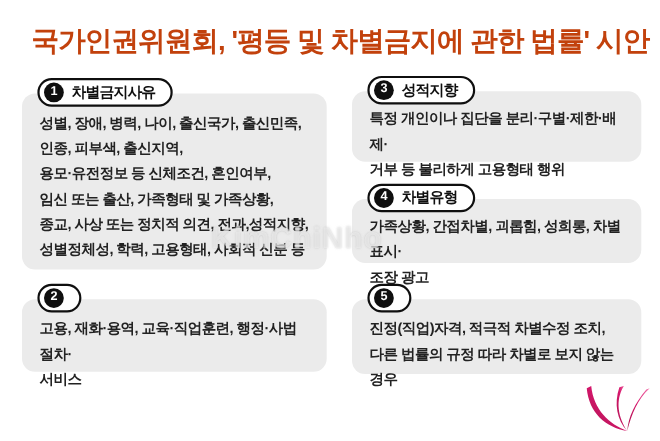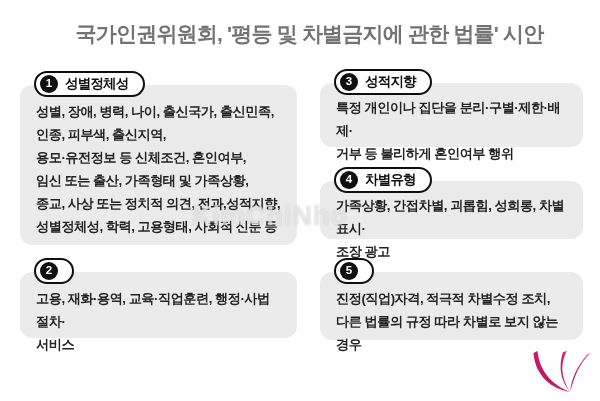--- a/index.html
+++ b/index.html
@@ -13,23 +13,23 @@
     background: #ffffff;
     overflow: hidden;
   }
 
   .title {
     position: absolute;
     top: 20px;
     left: 0;
     width: 100%;
     text-align: center;
-    font-size: 21px;
+    font-size: 25px;
     font-weight: 800;
-    color: #737373;
+    color: #c2410c;
     letter-spacing: -0.8px;
     padding-left: 19px;
   }
 
   .card {
     position: absolute;
     background: #ebebeb;
     border-radius: 12px;
   }
   .c1 { left: 20px;  top: 85px;  width: 277px; height: 160px; }
@@ -107,21 +107,21 @@
 </head>
 <body>
 
 <div class="page">
 
   <h1 class="title">국가인권위원회, '평등 및 차별금지에 관한 법률' 시안</h1>
 
   <section class="card c1">
     <div class="badge">
       <span class="num">1</span>
-      <span class="blabel">성별정체성</span>
+      <span class="blabel">차별금지사유</span>
     </div>
     <p class="body">성별, 장애, 병력, 나이, 출신국가, 출신민족,
 인종, 피부색, 출신지역,
 용모·유전정보 등 신체조건, 혼인여부,
 임신 또는 출산, 가족형태 및 가족상황,
 종교, 사상 또는 정치적 의견, 전과,성적지향,
 성별정체성, 학력, 고용형태, 사회적 신분 등</p>
   </section>
 
   <section class="card c2">
@@ -131,21 +131,21 @@
     <p class="body">고용, 재화·용역, 교육·직업훈련, 행정·사법 절차·
 서비스</p>
   </section>
 
   <section class="card c3">
     <div class="badge">
       <span class="num">3</span>
       <span class="blabel">성적지향</span>
     </div>
     <p class="body">특정 개인이나 집단을 분리·구별·제한·배제·
-거부 등 불리하게 혼인여부 행위</p>
+거부 등 불리하게 고용형태 행위</p>
   </section>
 
   <section class="card c4">
     <div class="badge">
       <span class="num">4</span>
       <span class="blabel">차별유형</span>
     </div>
     <p class="body">가족상황, 간접차별, 괴롭힘, 성희롱, 차별 표시·
 조장 광고</p>
   </section>

